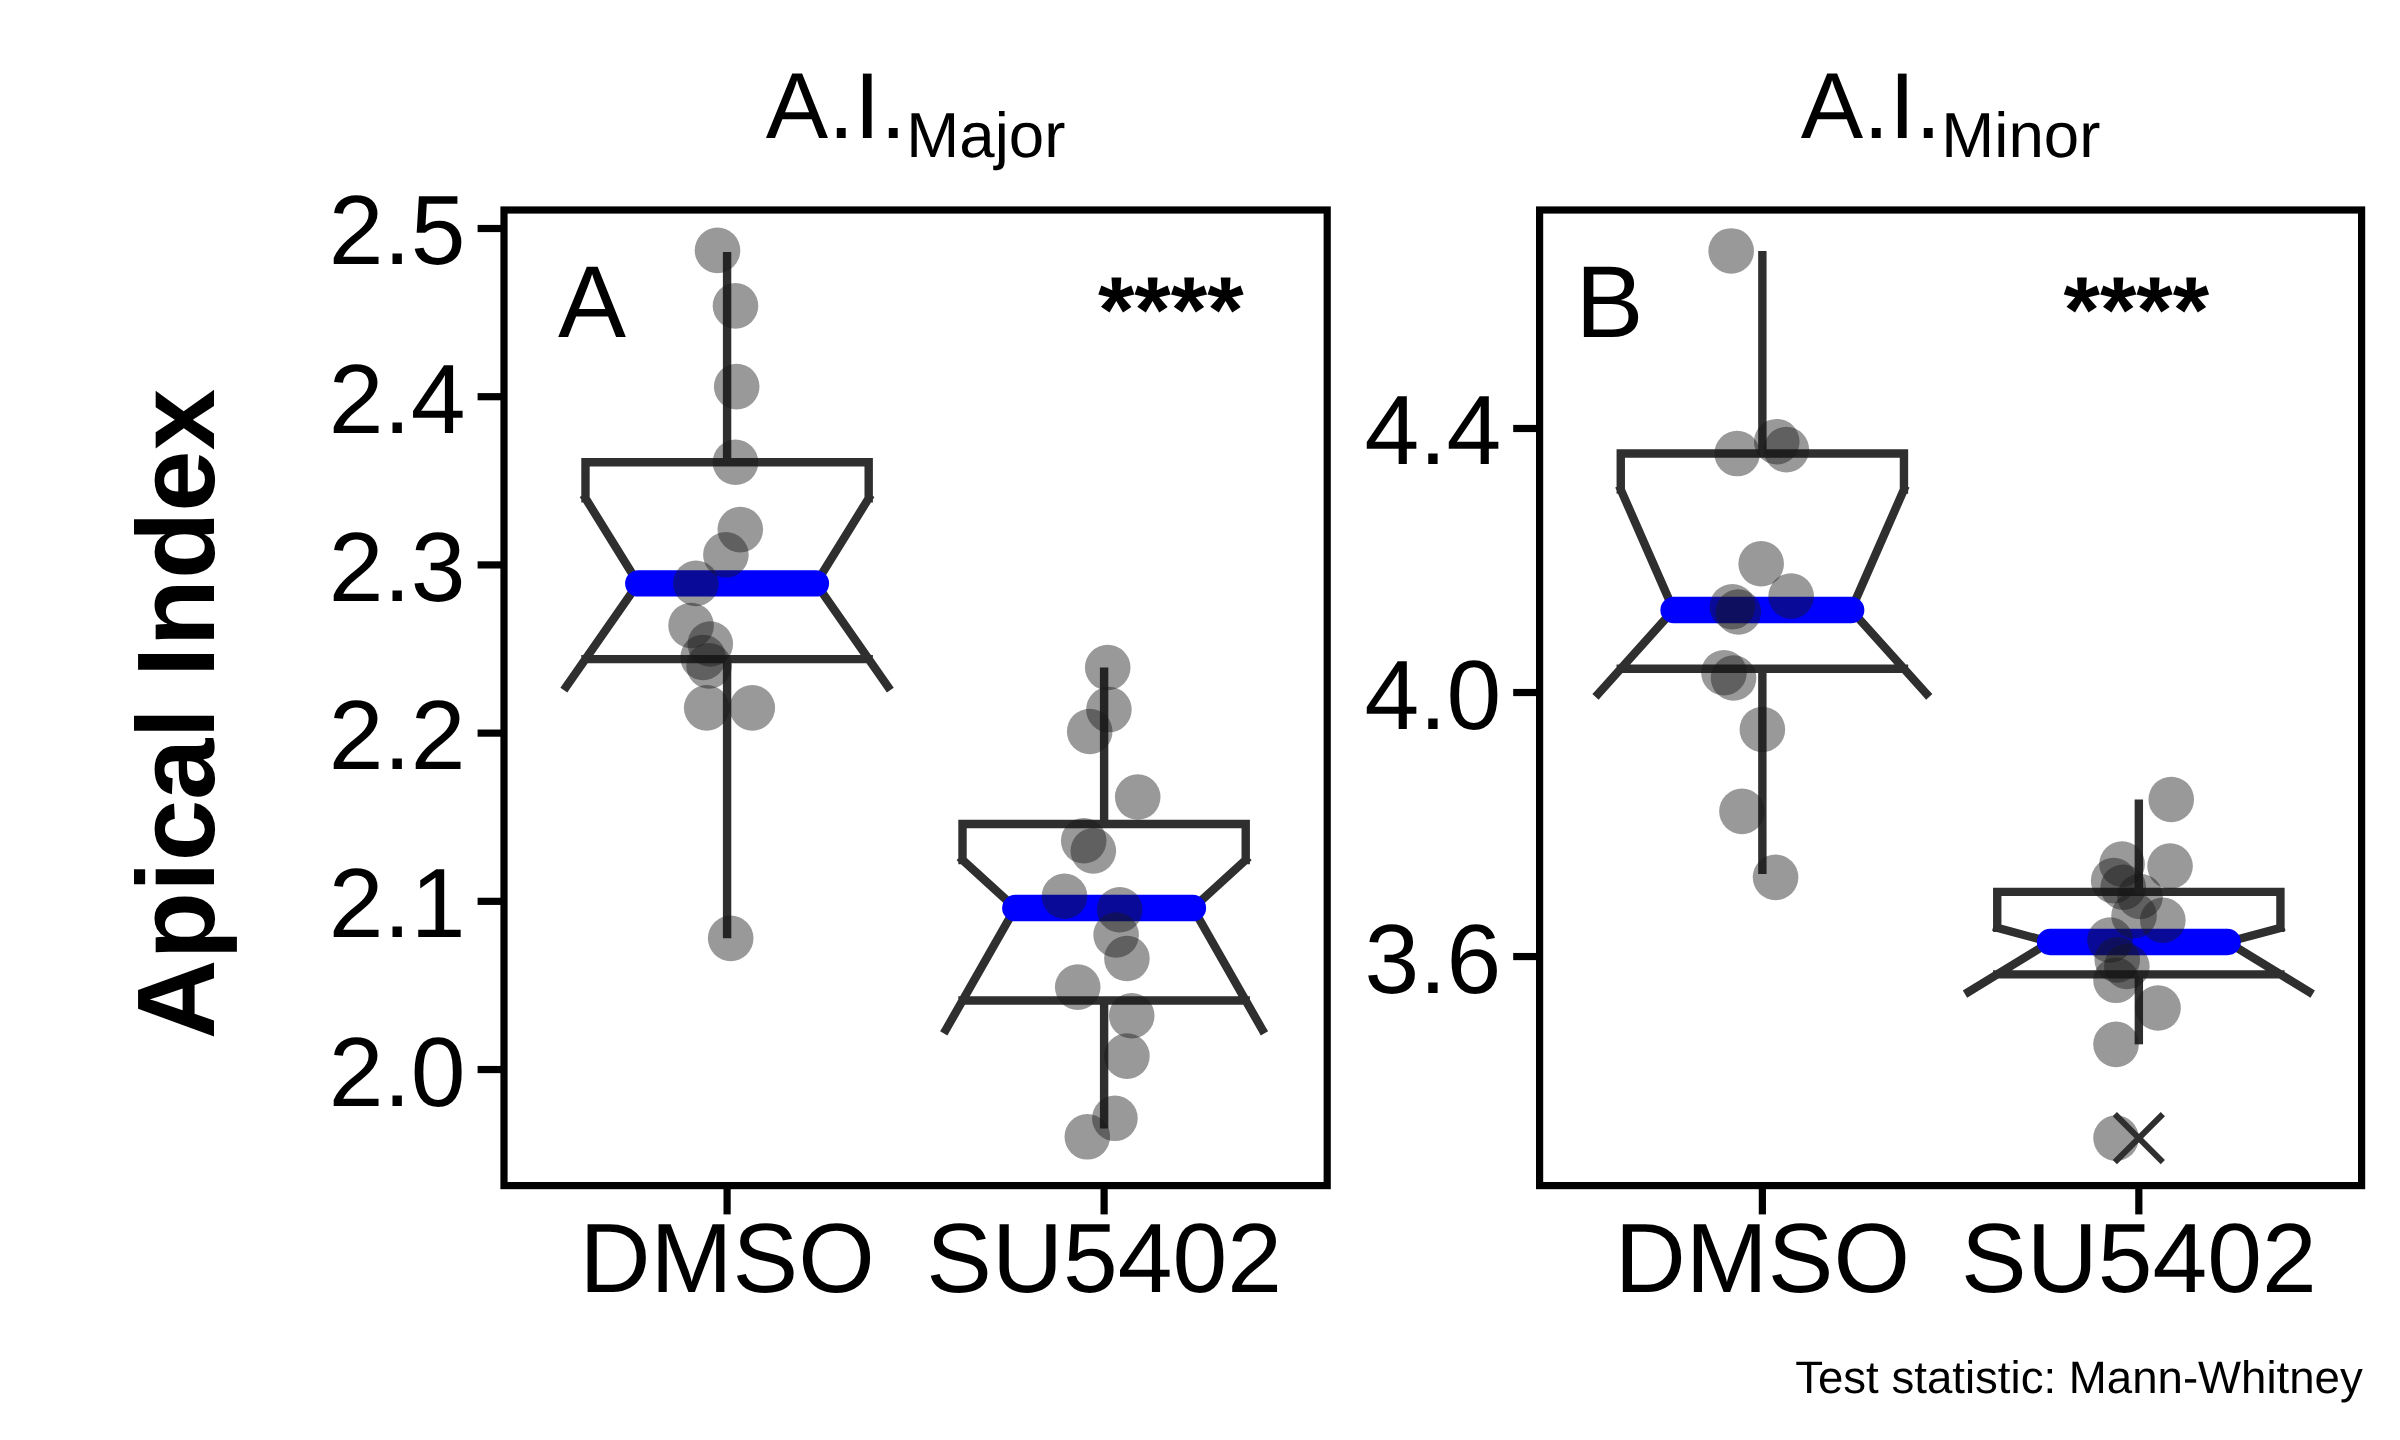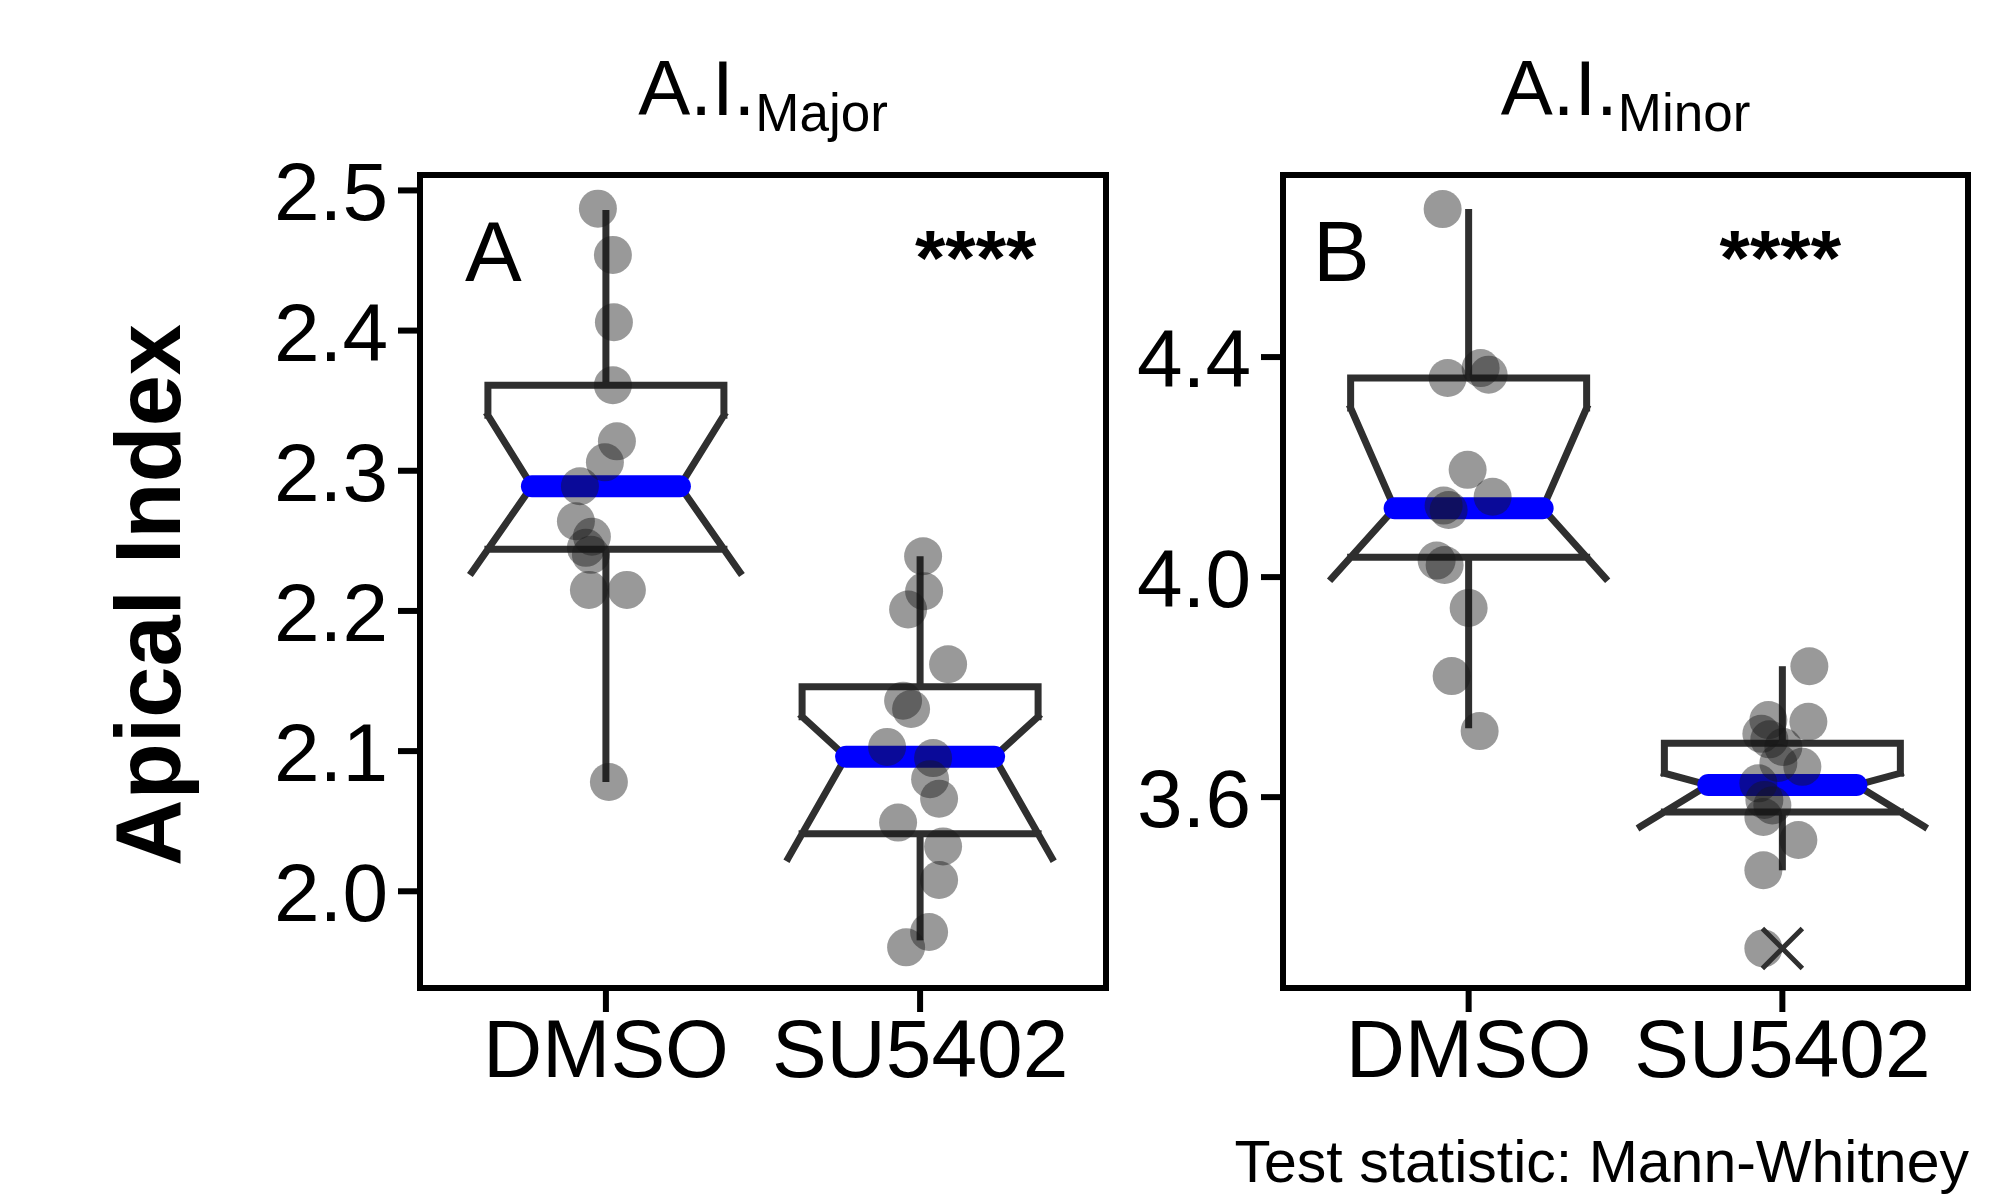--- a/index.html
+++ b/index.html
@@ -2,21 +2,21 @@
 <html><head>
 <meta charset="utf-8">
 <style>
   html,body{margin:0;padding:0;background:#ffffff;}
   #figure{position:relative;width:2000px;height:1200px;background:#ffffff;overflow:hidden;
           font-family:"Liberation Sans",sans-serif;}
   #plot{position:absolute;left:0;top:0;}
   #plot text{font-family:"Liberation Sans",sans-serif;fill:#000000;}
   .y-axis-title{position:absolute;left:148px;top:595px;transform:translate(-50%,-50%) rotate(-90deg);
                 font-size:92px;font-weight:bold;color:#000;white-space:nowrap;}
-  .footer-note{position:absolute;right:31px;top:1128px;font-size:59px;color:#000;white-space:nowrap;}
+  .footer-note{position:absolute;right:31px;top:1128px;font-size:38px;color:#000;white-space:nowrap;}
 </style>
 </head>
 <body>
 
 <div id="figure">
   <svg id="plot" width="2000" height="1200" viewBox="0 0 2000 1200">
       <g>
         <rect x="420" y="175" width="686" height="813" fill="none" stroke="#000000" stroke-width="6"></rect>
         <line x1="398" y1="190.41896551724153" x2="420" y2="190.41896551724153" stroke="#000000" stroke-width="6"></line>
         <text x="388" y="220.41896551724153" text-anchor="end" font-size="82">2.5</text>

